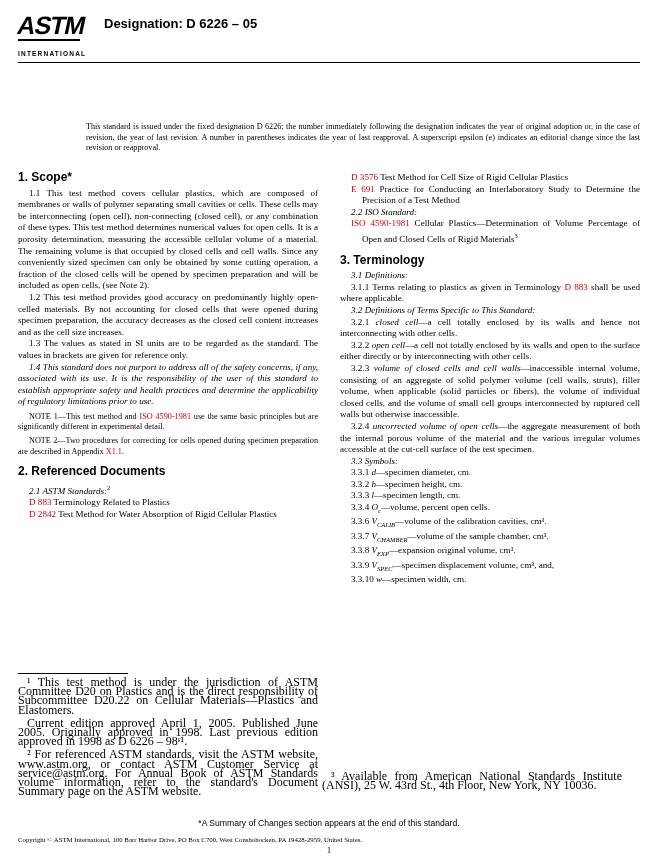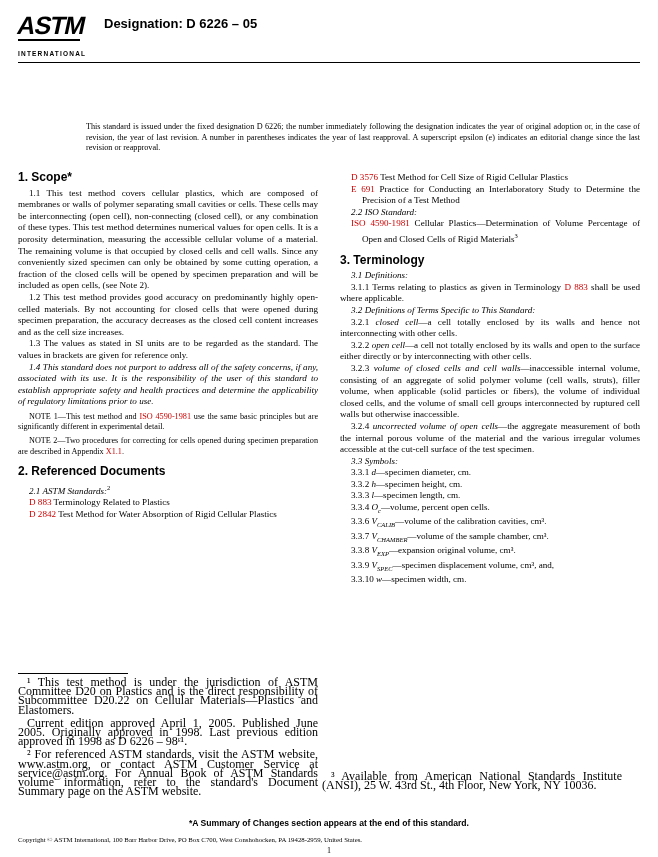--- a/index.html
+++ b/index.html
@@ -198,21 +198,21 @@
     text-indent: 9px;
   }
 
   .summary {
     position: absolute;
     left: 18px;
     right: 18px;
     top: 818px;
     text-align: center;
     font-family: "Liberation Sans", sans-serif;
-    font-weight: bold;
+    font-weight: normal;
     font-size: 8.6px;
   }
   .copyright {
     position: absolute;
     left: 18px;
     right: 18px;
     top: 836px;
     font-size: 6.8px;
   }
   .pagenum {

